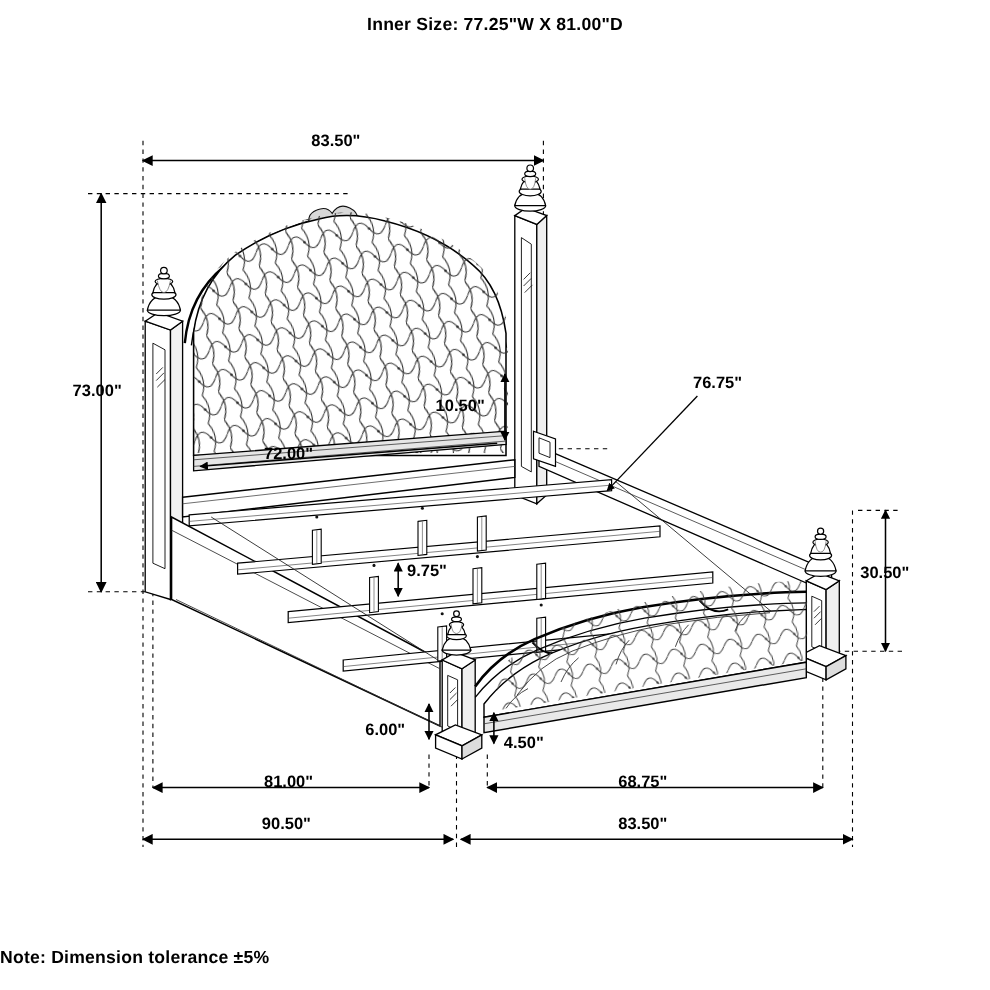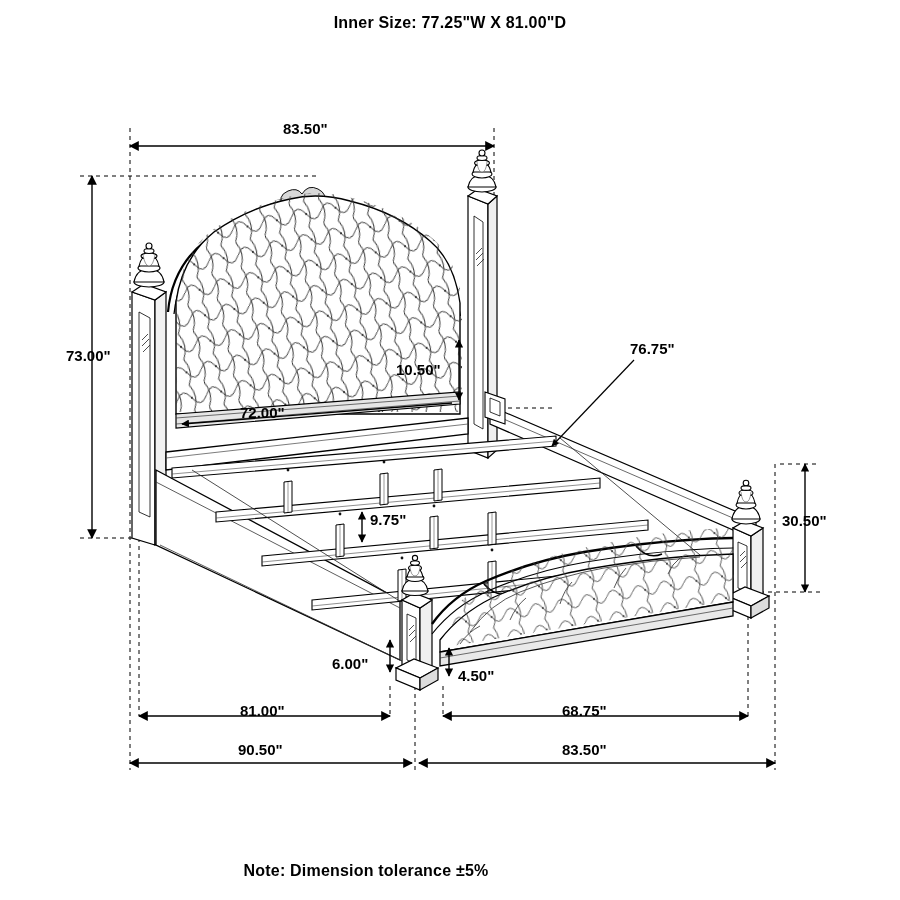--- a/index.html
+++ b/index.html
@@ -1,21 +1,21 @@
 <!DOCTYPE html>
 <html><head>
 <meta charset="utf-8">
 <style>
   html,body{margin:0;padding:0;background:#fff;}
   body{width:900px;height:900px;position:relative;overflow:hidden;
        font-family:"Liberation Sans",sans-serif;color:#000;}
   #stage{position:absolute;left:0;top:0;width:900px;height:900px;}
   .title{position:absolute;left:0;top:14px;width:900px;text-align:center;
          font-size:16px;font-weight:bold;letter-spacing:.2px;}
-  .note{position:absolute;left:0;top:862px;width:732px;text-align:center;
+  .note{position:absolute;left:0;top:862px;width:732px;text-align:left;
         font-size:16px;font-weight:bold;letter-spacing:.2px;}
   svg.draw{position:absolute;left:0;top:0;width:900px;height:900px;}
   .dimlbl{position:absolute;font-size:15px;font-weight:bold;white-space:nowrap;}
 </style>
 </head>
 <body>
 
 <div id="stage">
 
   <div class="title">Inner Size: 77.25"W X 81.00"D</div>

